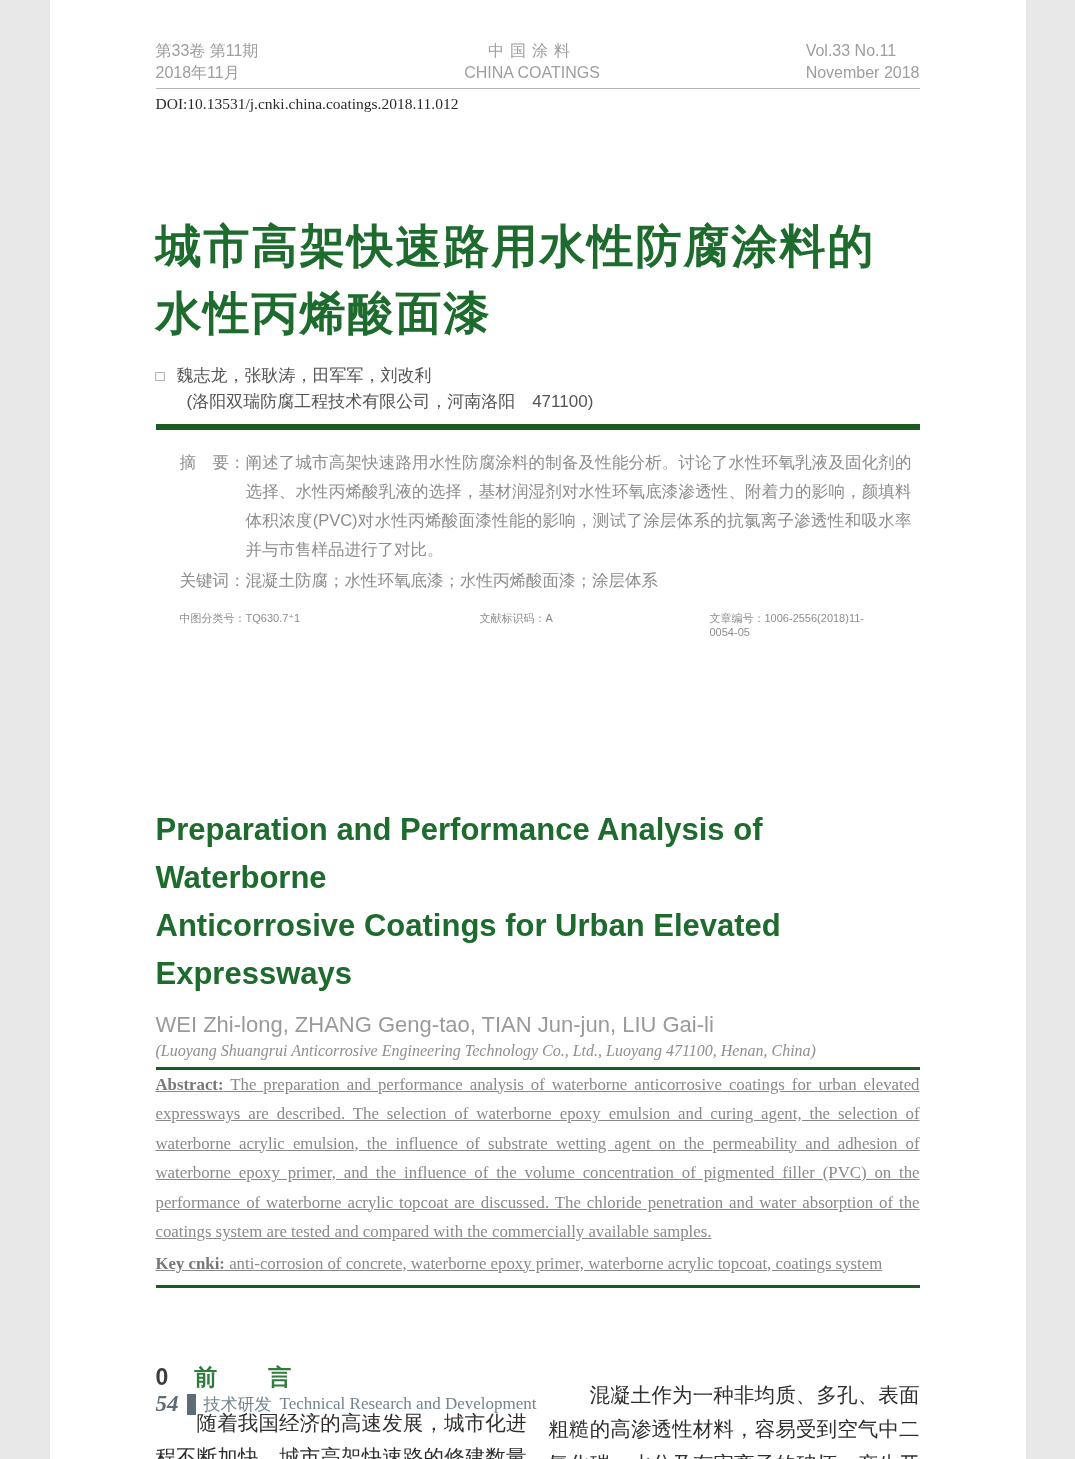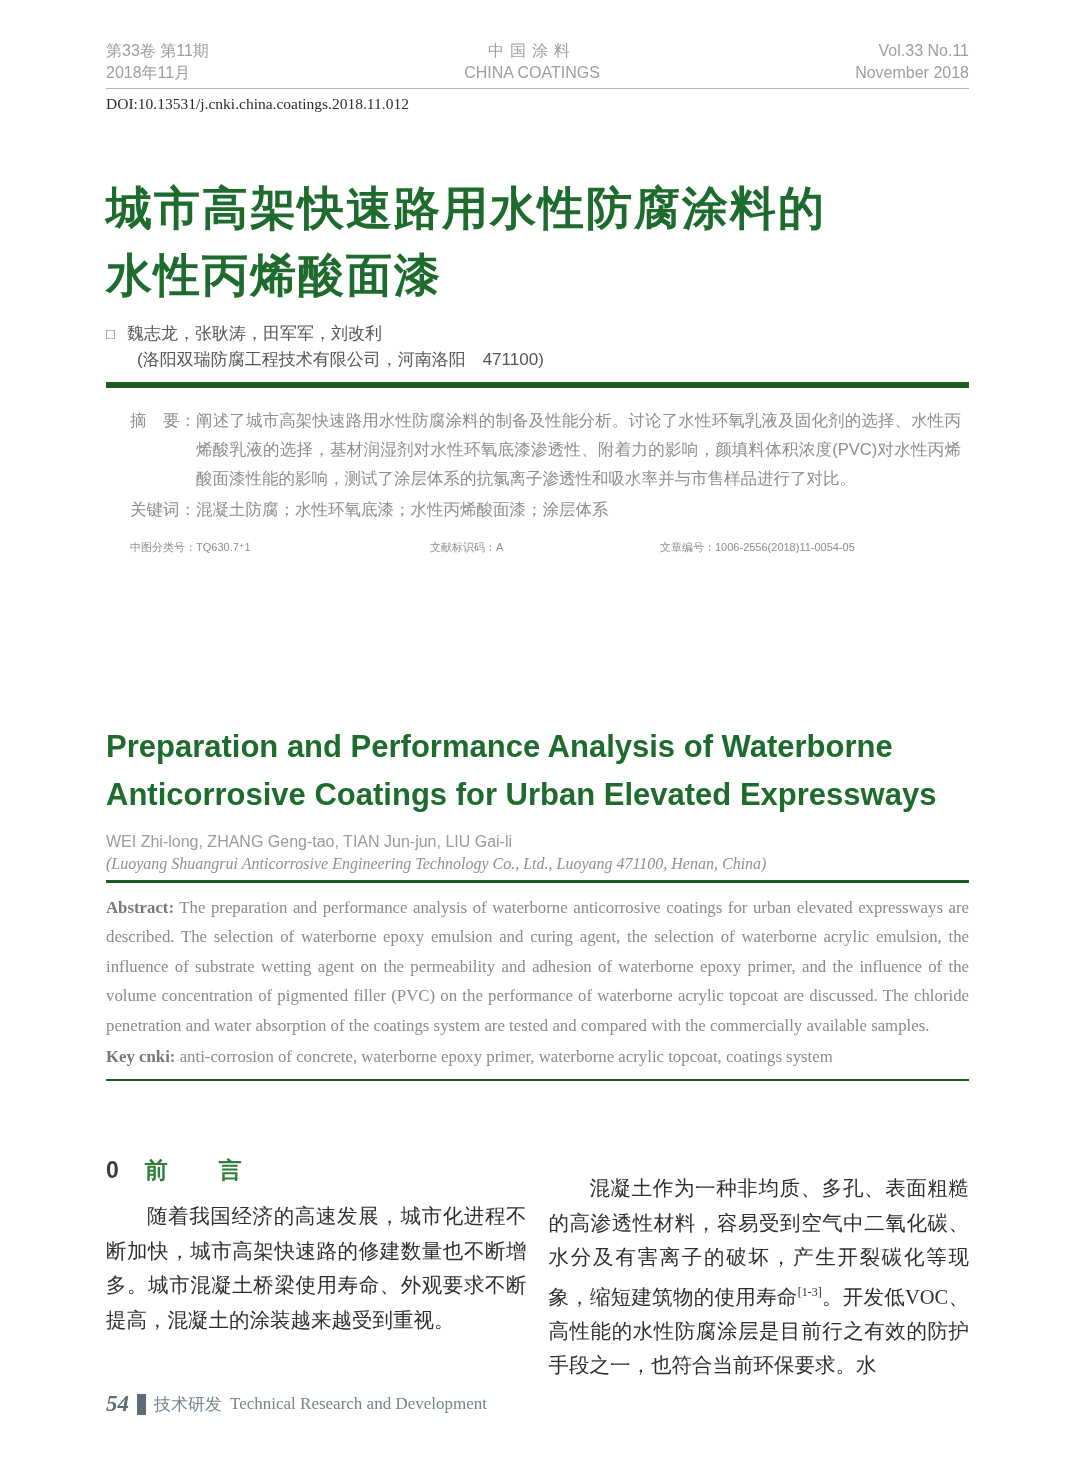--- a/index.html
+++ b/index.html
@@ -1,48 +1,48 @@
 <!DOCTYPE html>
 <html><head>
 <meta charset="utf-8">
 <style>
   * { margin: 0; padding: 0; box-sizing: border-box; }
   html, body { background: #e8e8e8; }
   .page {
     position: relative;
-    width: 1075px; height: 1459px;
+    width: 976px; height: 1459px;
     margin: 0 auto;
     background: #ffffff;
     font-family: "Liberation Serif", "DejaVu Serif", serif;
     color: #333;
     overflow: hidden;
   }
   .content { padding: 40px 106px 0 106px; }
 
   
   .jheader {
     display: flex; justify-content: space-between; align-items: flex-end;
     border-bottom: 1.5px solid #b5b5b5;
     padding-bottom: 4px;
     font-family: "Liberation Sans", "DejaVu Sans", sans-serif;
     color: #9e9e9e; font-size: 16px; line-height: 22px;
   }
   .jheader .col { display: flex; flex-direction: column; }
   .jheader .center { text-align: center; }
-  .jheader .right { text-align: right; }
+  .jheader .right { }
   .jheader .cn-name { letter-spacing: 6px; }
   .doi {
     margin-top: 6px; font-size: 15.5px; color: #2b2b2b;
     font-family: "Liberation Serif", serif;
   }
 
   
   .title-cn {
-    margin-top: 62px;
-    font-family: Liberation Sans, sans-serif;
+    margin-top: 104px;
+    font-family: Liberation Mono, monospace;
     font-weight: bold; color: #1e6b2e;
     font-size: 46px; line-height: 67px; letter-spacing: 2px;
   }
   .authors-cn {
     margin-top: 12px; font-size: 17px; color: #555; line-height: 26px;
     font-family: "Liberation Sans", "DejaVu Sans", sans-serif;
   }
   .authors-cn .marker { color: #777; margin-right: 12px; font-size: 15px; }
   .affil-cn { padding-left: 31px; }
   .bar-green-thick { margin-top: 9px; height: 6px; background: #1d5c20; }
@@ -67,34 +67,35 @@
   .clc-row .itm3 { flex: 1; }
 
   
   .title-en {
     margin-top: 168px;
     font-family: "Liberation Sans", "DejaVu Sans", sans-serif;
     font-weight: bold; color: #1e6b2e;
     font-size: 31px; line-height: 48px;
   }
   .authors-en {
-    margin-top: 14px; color: #9a9a9a; font-size: 16px;
+    margin-top: 14px; color: #9a9a9a; font-size: 22px;
     font-family: "Liberation Sans", "DejaVu Sans", sans-serif;
   }
   .affil-en {
     margin-top: 4px; color: #8f8f8f; font-size: 16px; font-style: italic;
     font-family: "Liberation Serif", "DejaVu Serif", serif;
   }
   .bar-green-thin { margin-top: 7px; height: 2.5px; background: #1d5c20; }
 
   
   .abs-en {
-    margin-top: 10px; color: #8a8a8a; font-size: 16.8px; line-height: 29.5px;
+    color: #8a8a8a; font-size: 16.8px; line-height: 29.5px;
     text-align: justify;
     font-family: "Liberation Serif", "DejaVu Serif", serif;
+    text-decoration: underline;
   }
   .abs-en .blabel { font-weight: bold; color: #777; }
   .kw-en { margin-top: 2px; text-align: left; }
 
   
   .body-cols { display: flex; margin-top: 74px; gap: 22px; }
   .bcol { flex: 1; }
   .sec-head {
     font-family: "Liberation Sans", "DejaVu Sans", sans-serif;
     font-weight: bold; font-size: 23px; color: #2f7d3c; line-height: 30px;

